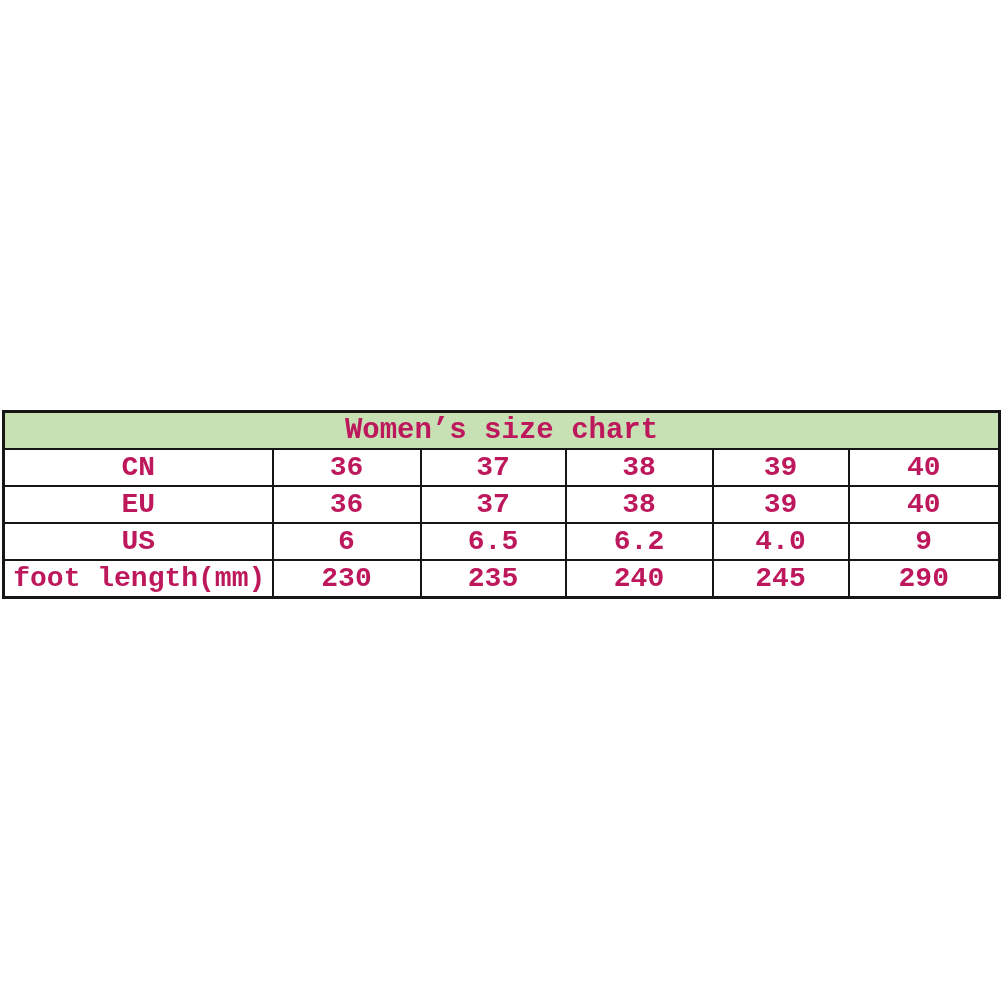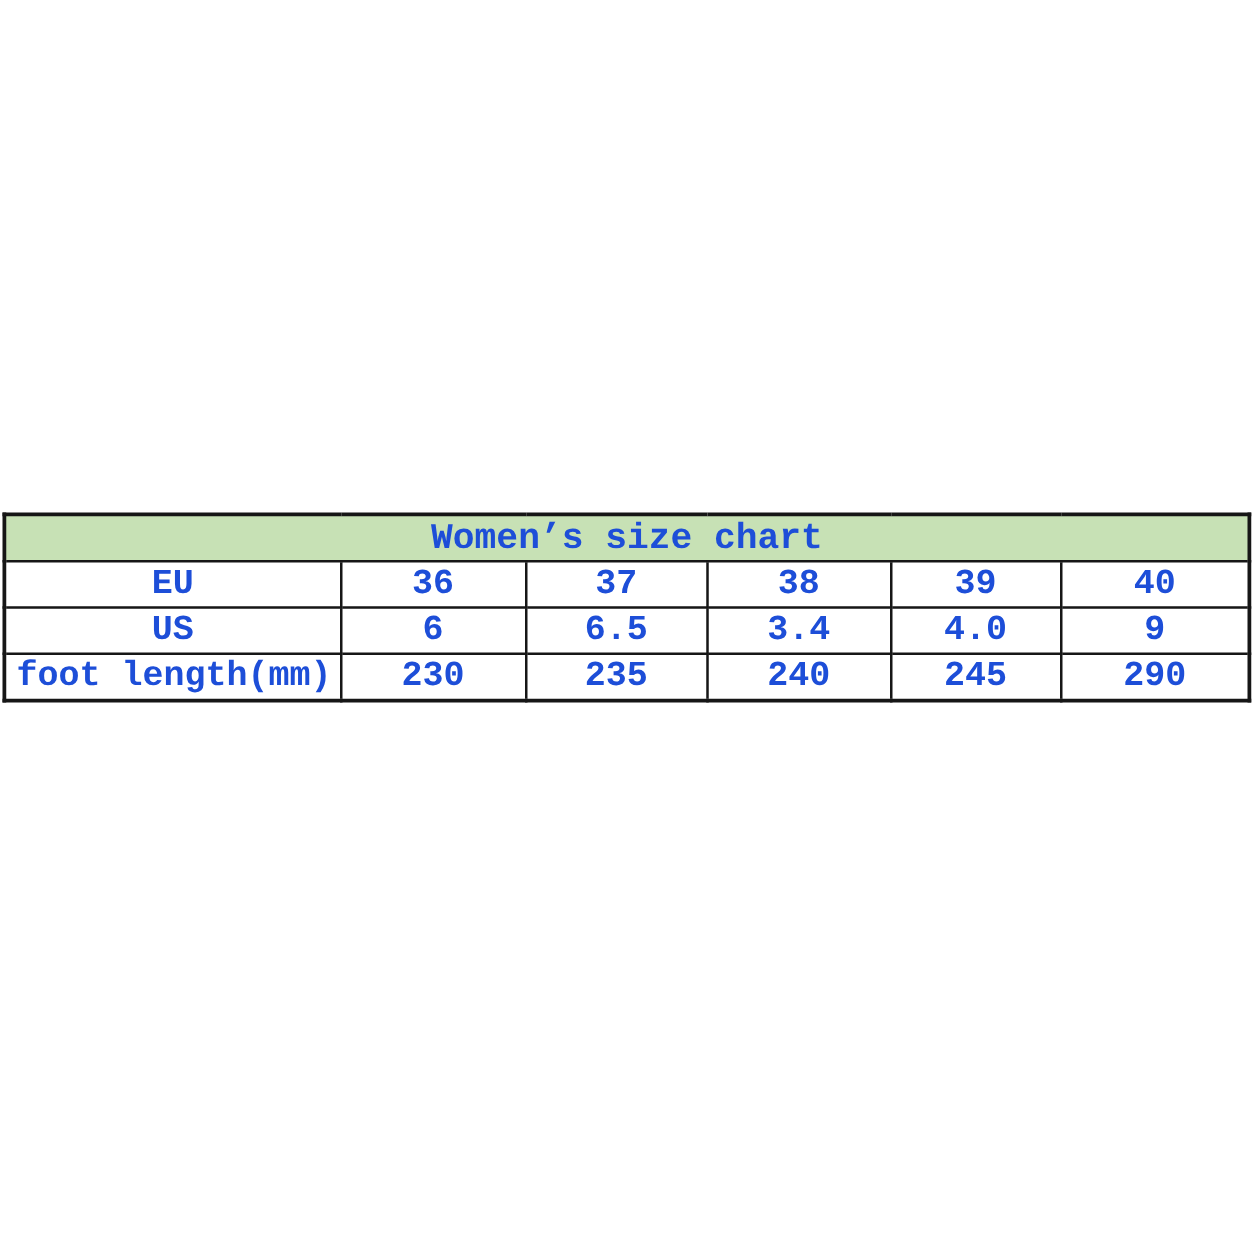--- a/index.html
+++ b/index.html
@@ -26,21 +26,21 @@
     border: 3px solid #161616;
   }
   .size-chart th,
   .size-chart td {
     border: 2px solid #161616;
     height: 35px;
     padding: 0;
     font-weight: bold;
     font-size: 28px;
     line-height: 35px;
-    color: #1d4ed8;
+    color: #be185d;
     text-align: center;
     vertical-align: middle;
     white-space: nowrap;
     overflow: hidden;
   }
   .size-chart th.title-cell {
     background: #c7e1b5;
     font-size: 29px;
   }
   .size-chart td.row-label-flush {
@@ -61,32 +61,40 @@
       <col style="width:136px">
       <col style="width:151px">
     </colgroup>
     <thead>
       <tr>
         <th class="title-cell" colspan="6">Women’s size chart</th>
       </tr>
     </thead>
     <tbody>
       <tr>
+        <td>CN</td>
+        <td>36</td>
+        <td>37</td>
+        <td>38</td>
+        <td>39</td>
+        <td>40</td>
+      </tr>
+      <tr>
         <td>EU</td>
         <td>36</td>
         <td>37</td>
         <td>38</td>
         <td>39</td>
         <td>40</td>
       </tr>
       <tr>
         <td>US</td>
         <td>6</td>
         <td>6.5</td>
-        <td>3.4</td>
+        <td>6.2</td>
         <td>4.0</td>
         <td>9</td>
       </tr>
       <tr>
         <td class="row-label-flush">foot length(mm)</td>
         <td>230</td>
         <td>235</td>
         <td>240</td>
         <td>245</td>
         <td>290</td>

